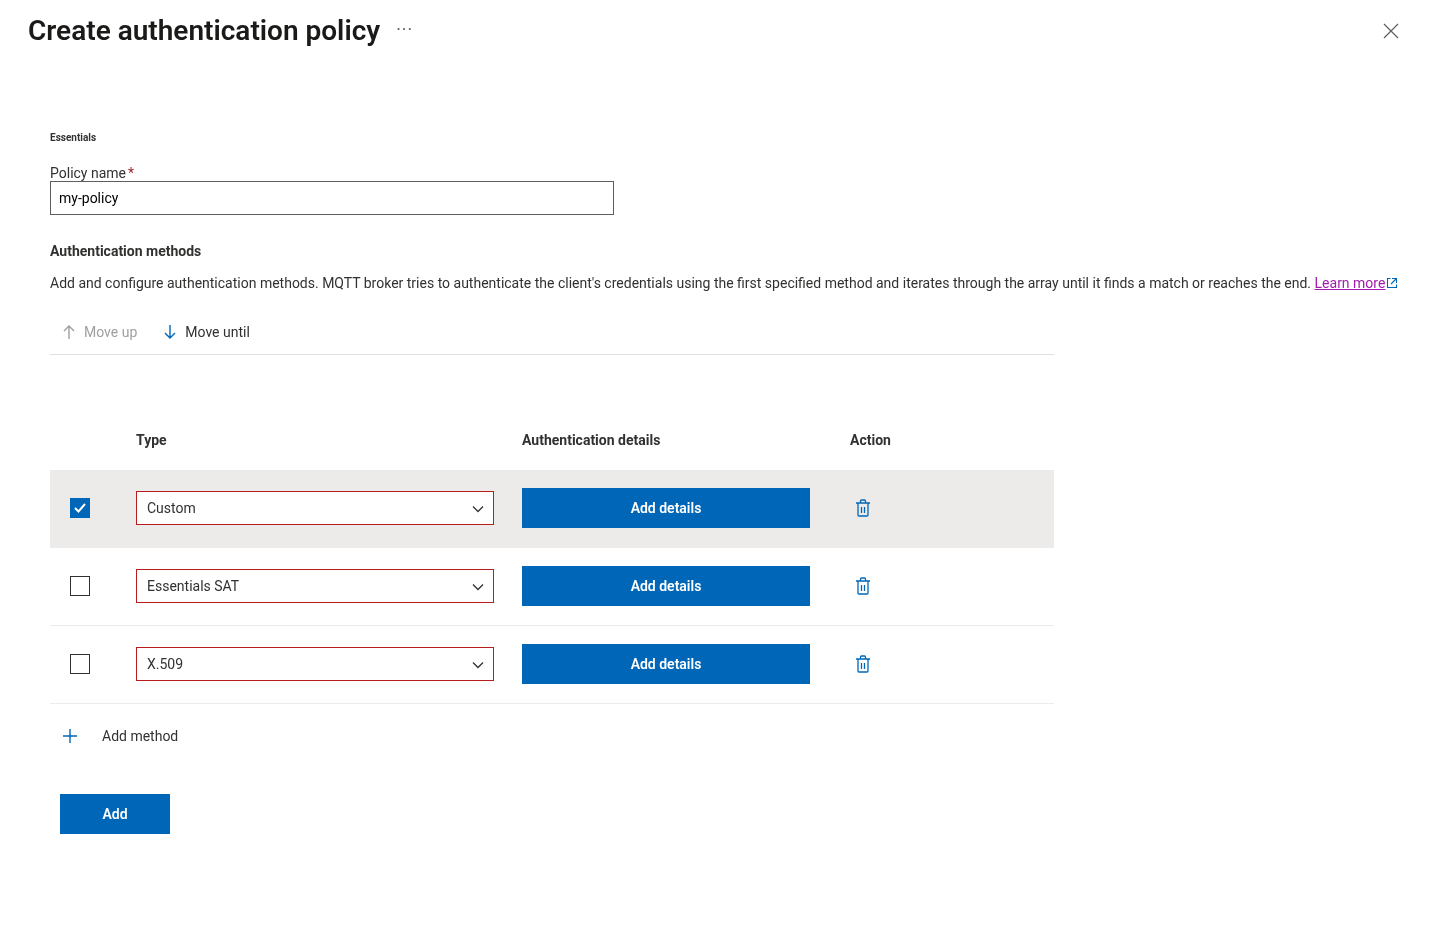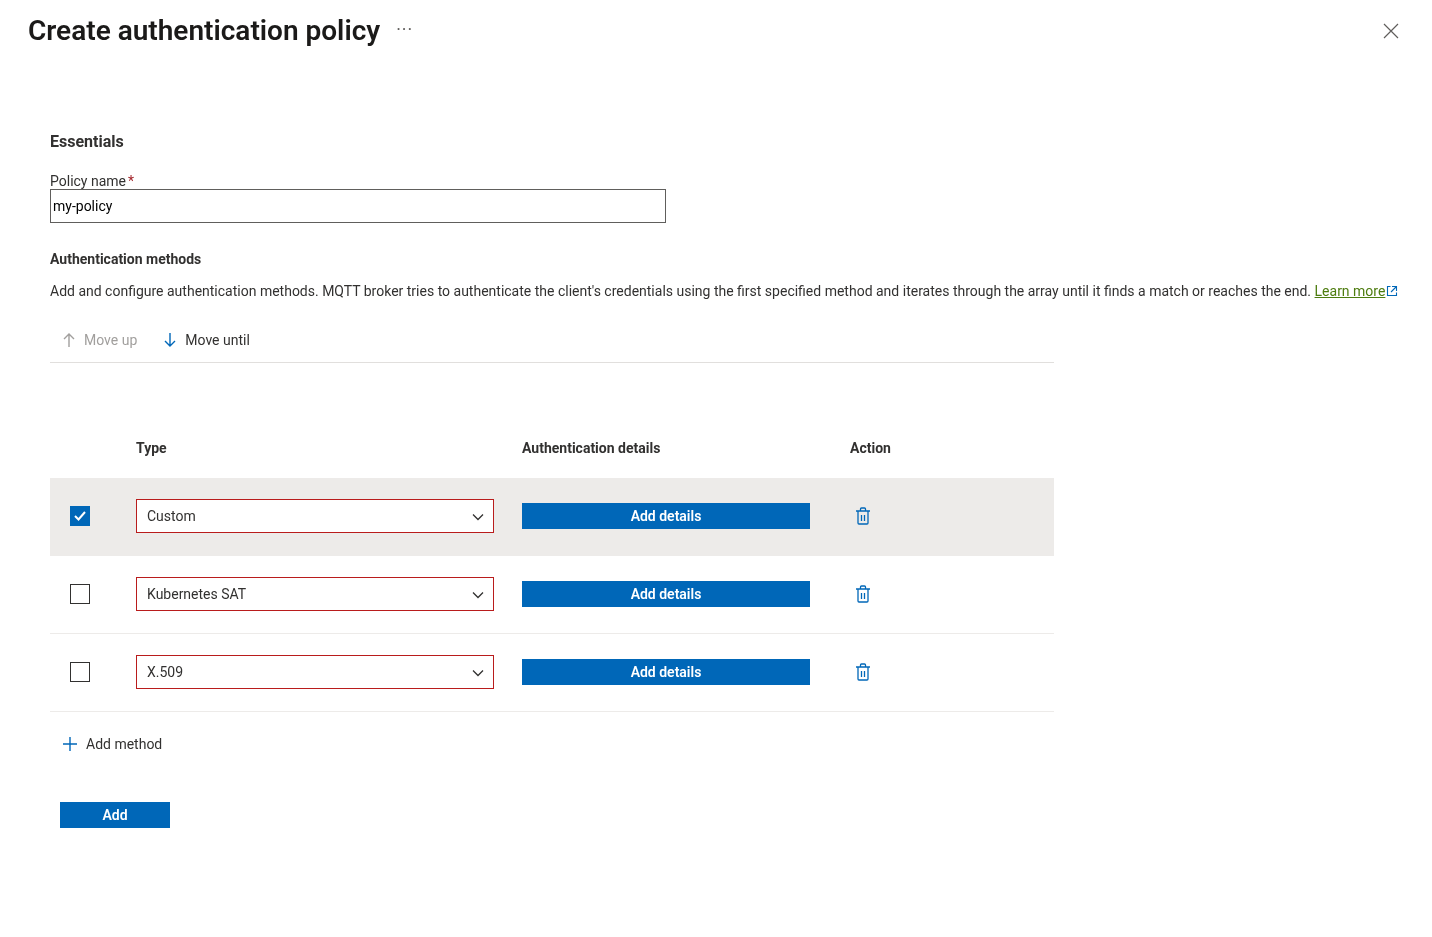--- a/index.html
+++ b/index.html
@@ -3,21 +3,21 @@
 <meta charset="utf-8">
 <style>
   * { box-sizing: border-box; }
   html, body {
     margin: 0; padding: 0;
     font-family: "Segoe UI", -apple-system, BlinkMacSystemFont, Roboto, Helvetica, Arial, sans-serif;
     color: #323130;
     background: #fff;
     font-size: 14px;
   }
-  a { color: #4d7c0f; text-decoration: none; }
+  a { color: #a21caf; text-decoration: none; }
 
   .page {
     padding: 14px 28px 40px 28px;
   }
 
   
   .breadcrumb {
     display: flex;
     align-items: center;
     gap: 6px;
@@ -66,35 +66,35 @@
     display: flex;
     align-items: center;
   }
   .close-btn svg { stroke: #605e5c; }
 
   
   .section {
     padding-left: 22px;
   }
   .section-title {
-    font-size: 16px;
+    font-size: 10px;
     font-weight: 700;
     margin: 0 0 22px 0;
   }
   .field-label {
     font-size: 14px;
     margin-bottom: 0;
   }
   .req { color: #a4262c; margin-left: 2px; }
   .text-input {
-    width: 616px;
+    width: 564px;
     max-width: 100%;
     height: 34px;
     border: 1px solid #605e5c;
-    padding: 0 2px;
+    padding: 0 8px;
     font-size: 14px;
     font-family: inherit;
     outline: none;
   }
 
   .subsection-title {
     font-size: 14px;
     font-weight: 700;
     margin: 28px 0 6px 0;
   }
@@ -212,21 +212,21 @@
     right: 10px;
     top: 50%;
     transform: translateY(-50%);
     pointer-events: none;
   }
 
   .primary-btn {
     display: inline-flex;
     align-items: center;
     justify-content: center;
-    height: 26px;
+    height: 40px;
     background: #0067b8;
     color: #fff;
     border: none;
     font-size: 14px;
     font-weight: 600;
     font-family: inherit;
     cursor: pointer;
     padding: 0 31px;
   }
   .primary-btn.full { width: 100%; max-width: 288px; }
@@ -236,21 +236,21 @@
     border: none;
     cursor: pointer;
     padding: 4px;
     display: flex;
   }
   .icon-btn svg { stroke: #0067b8; }
 
   .add-method {
     display: flex;
     align-items: center;
-    gap: 8px;
+    gap: 24px;
     margin: 20px 0 0 10px;
     background: none;
     border: none;
     cursor: pointer;
     font-size: 14px;
     font-family: inherit;
     color: #323130;
     padding: 4px 2px;
   }
   .add-method svg { stroke: #0067b8; }
@@ -357,21 +357,21 @@
         </div>
       </div>
 
       <div class="tbl-row">
         <div class="col-check">
           <div class="checkbox"></div>
         </div>
         <div class="col-type">
           <div class="select">
             <div class="select-box">
-                <span>Kubernetes SAT</span>
+                <span>Essentials SAT</span>
               </div>
             <span class="select-caret">
               <svg width="12" height="8" viewBox="0 0 12 8" fill="none">
                   <path d="M1 1.5L6 6.5l5-5" stroke="#323130" stroke-width="1.3"></path>
                 </svg>
             </span>
           </div>
         </div>
         <div class="col-details">
           <button class="primary-btn full">Add details</button>

